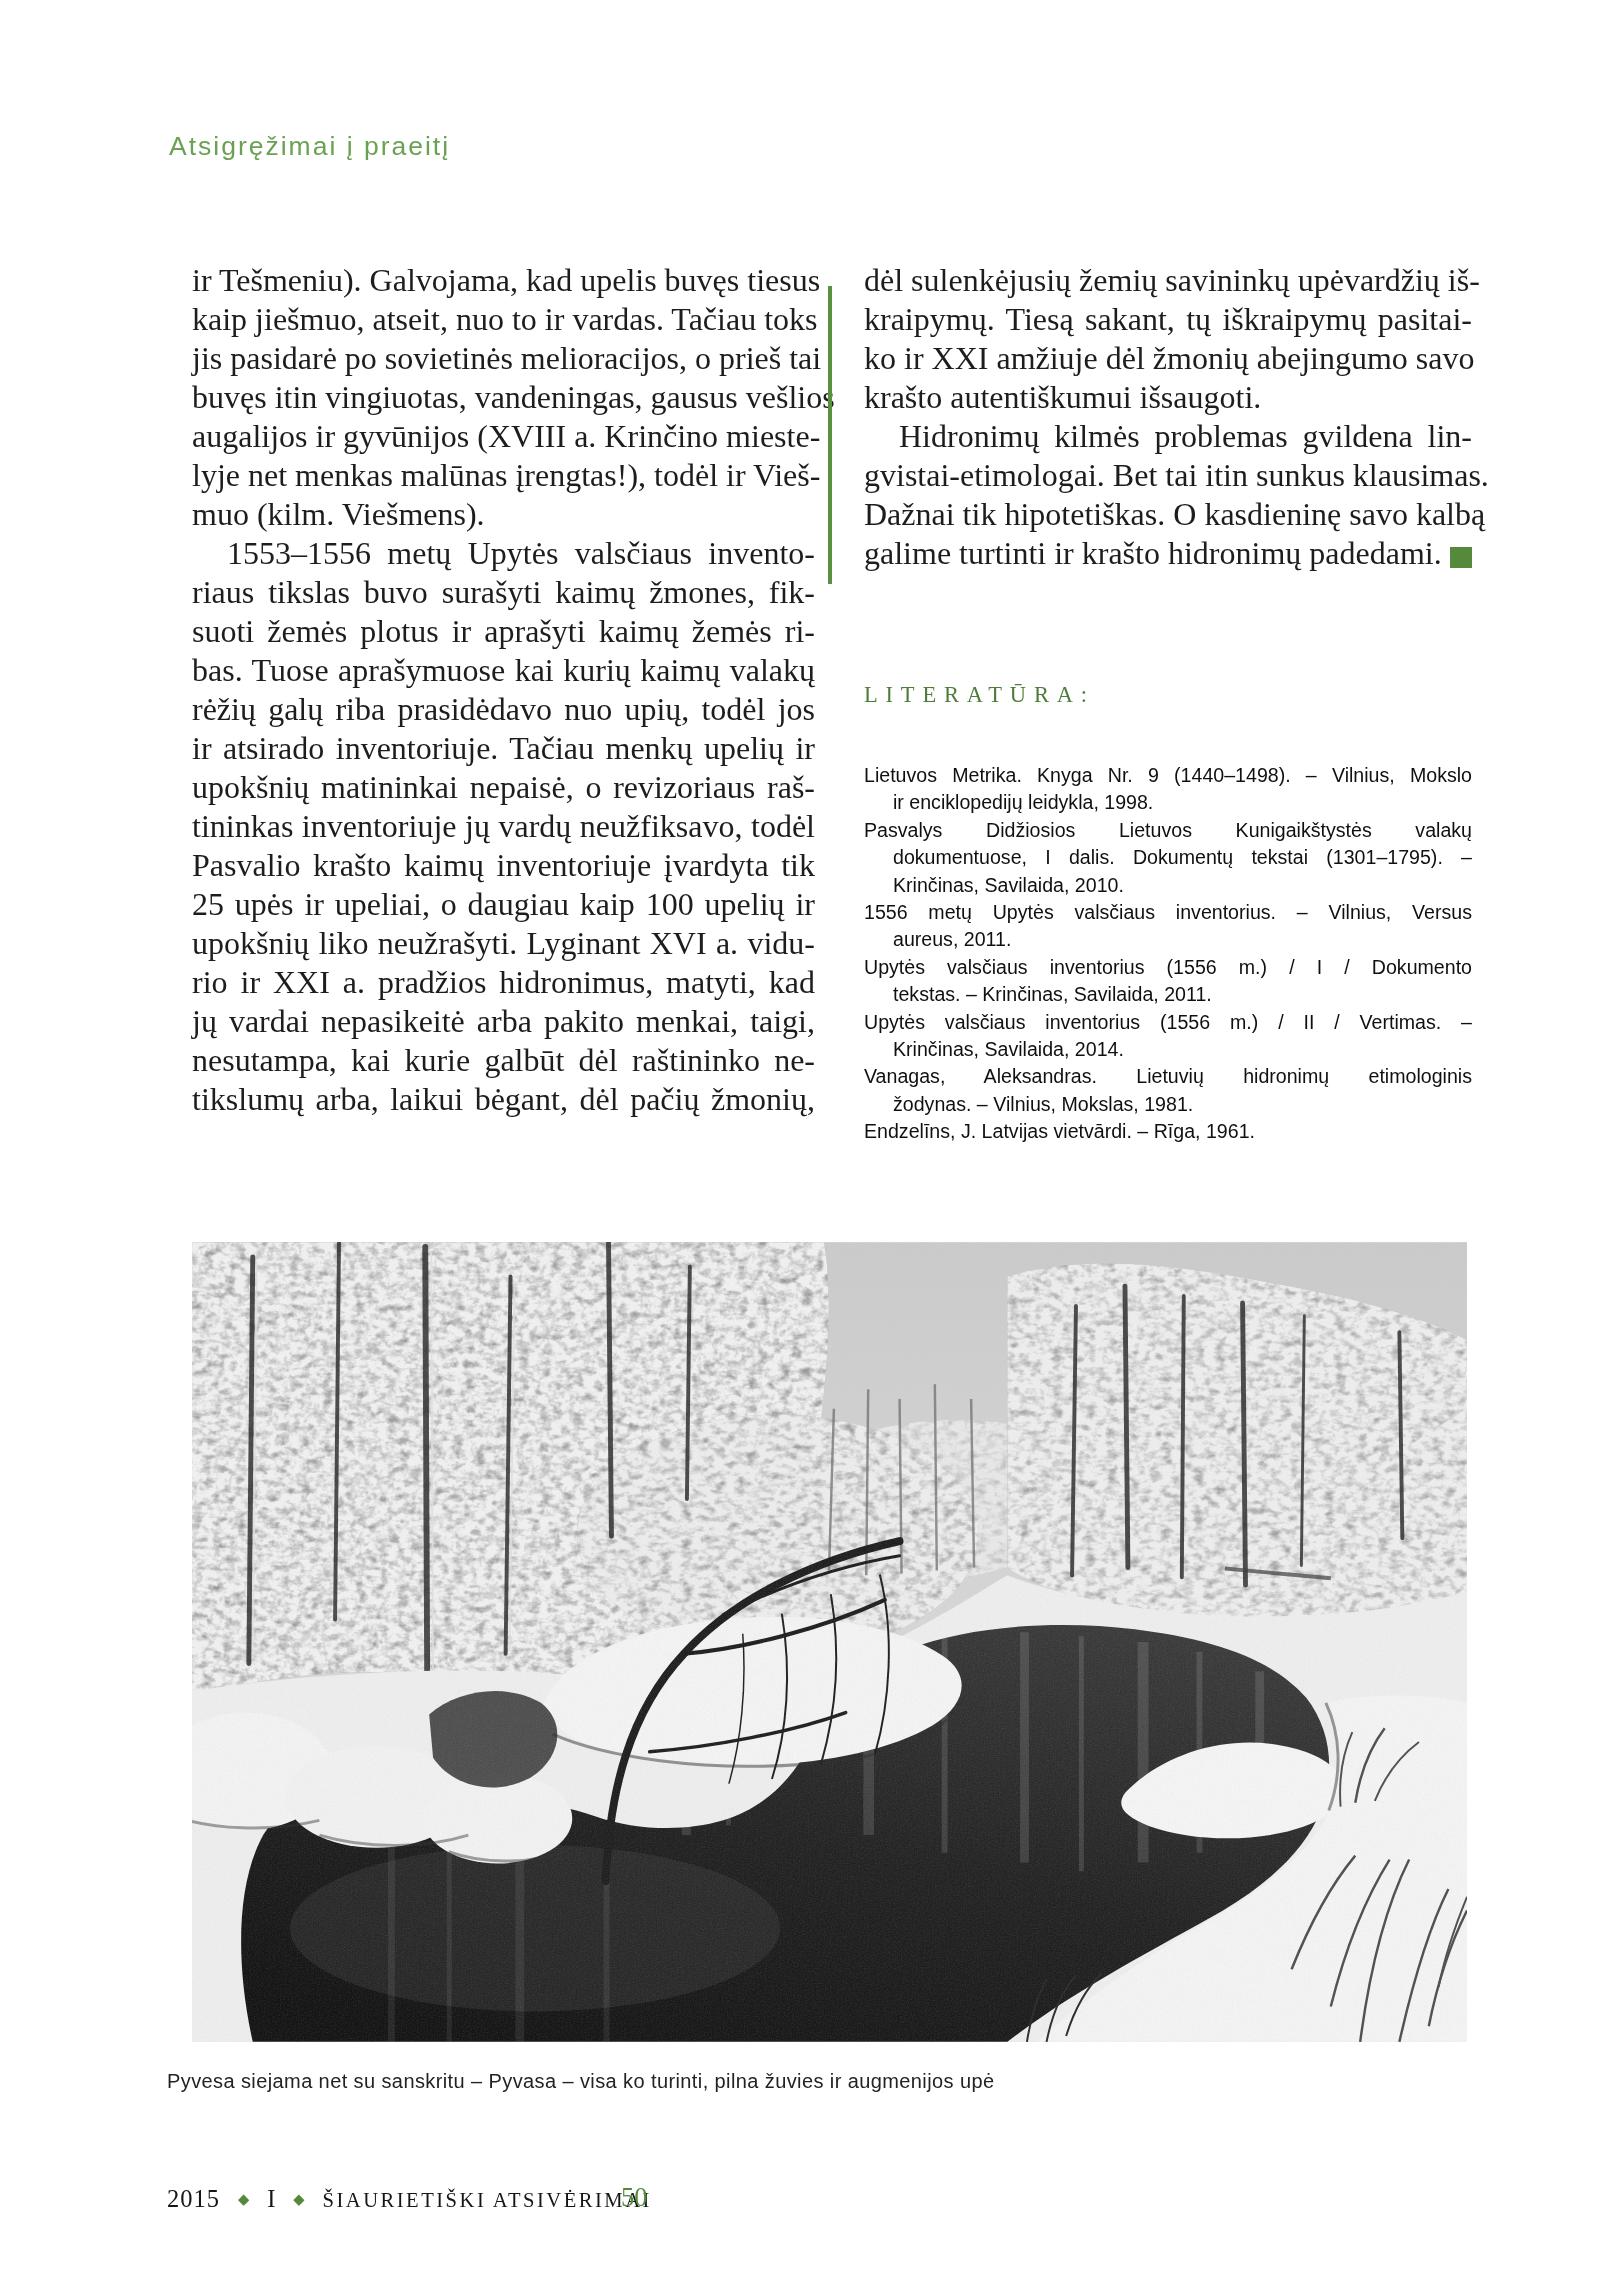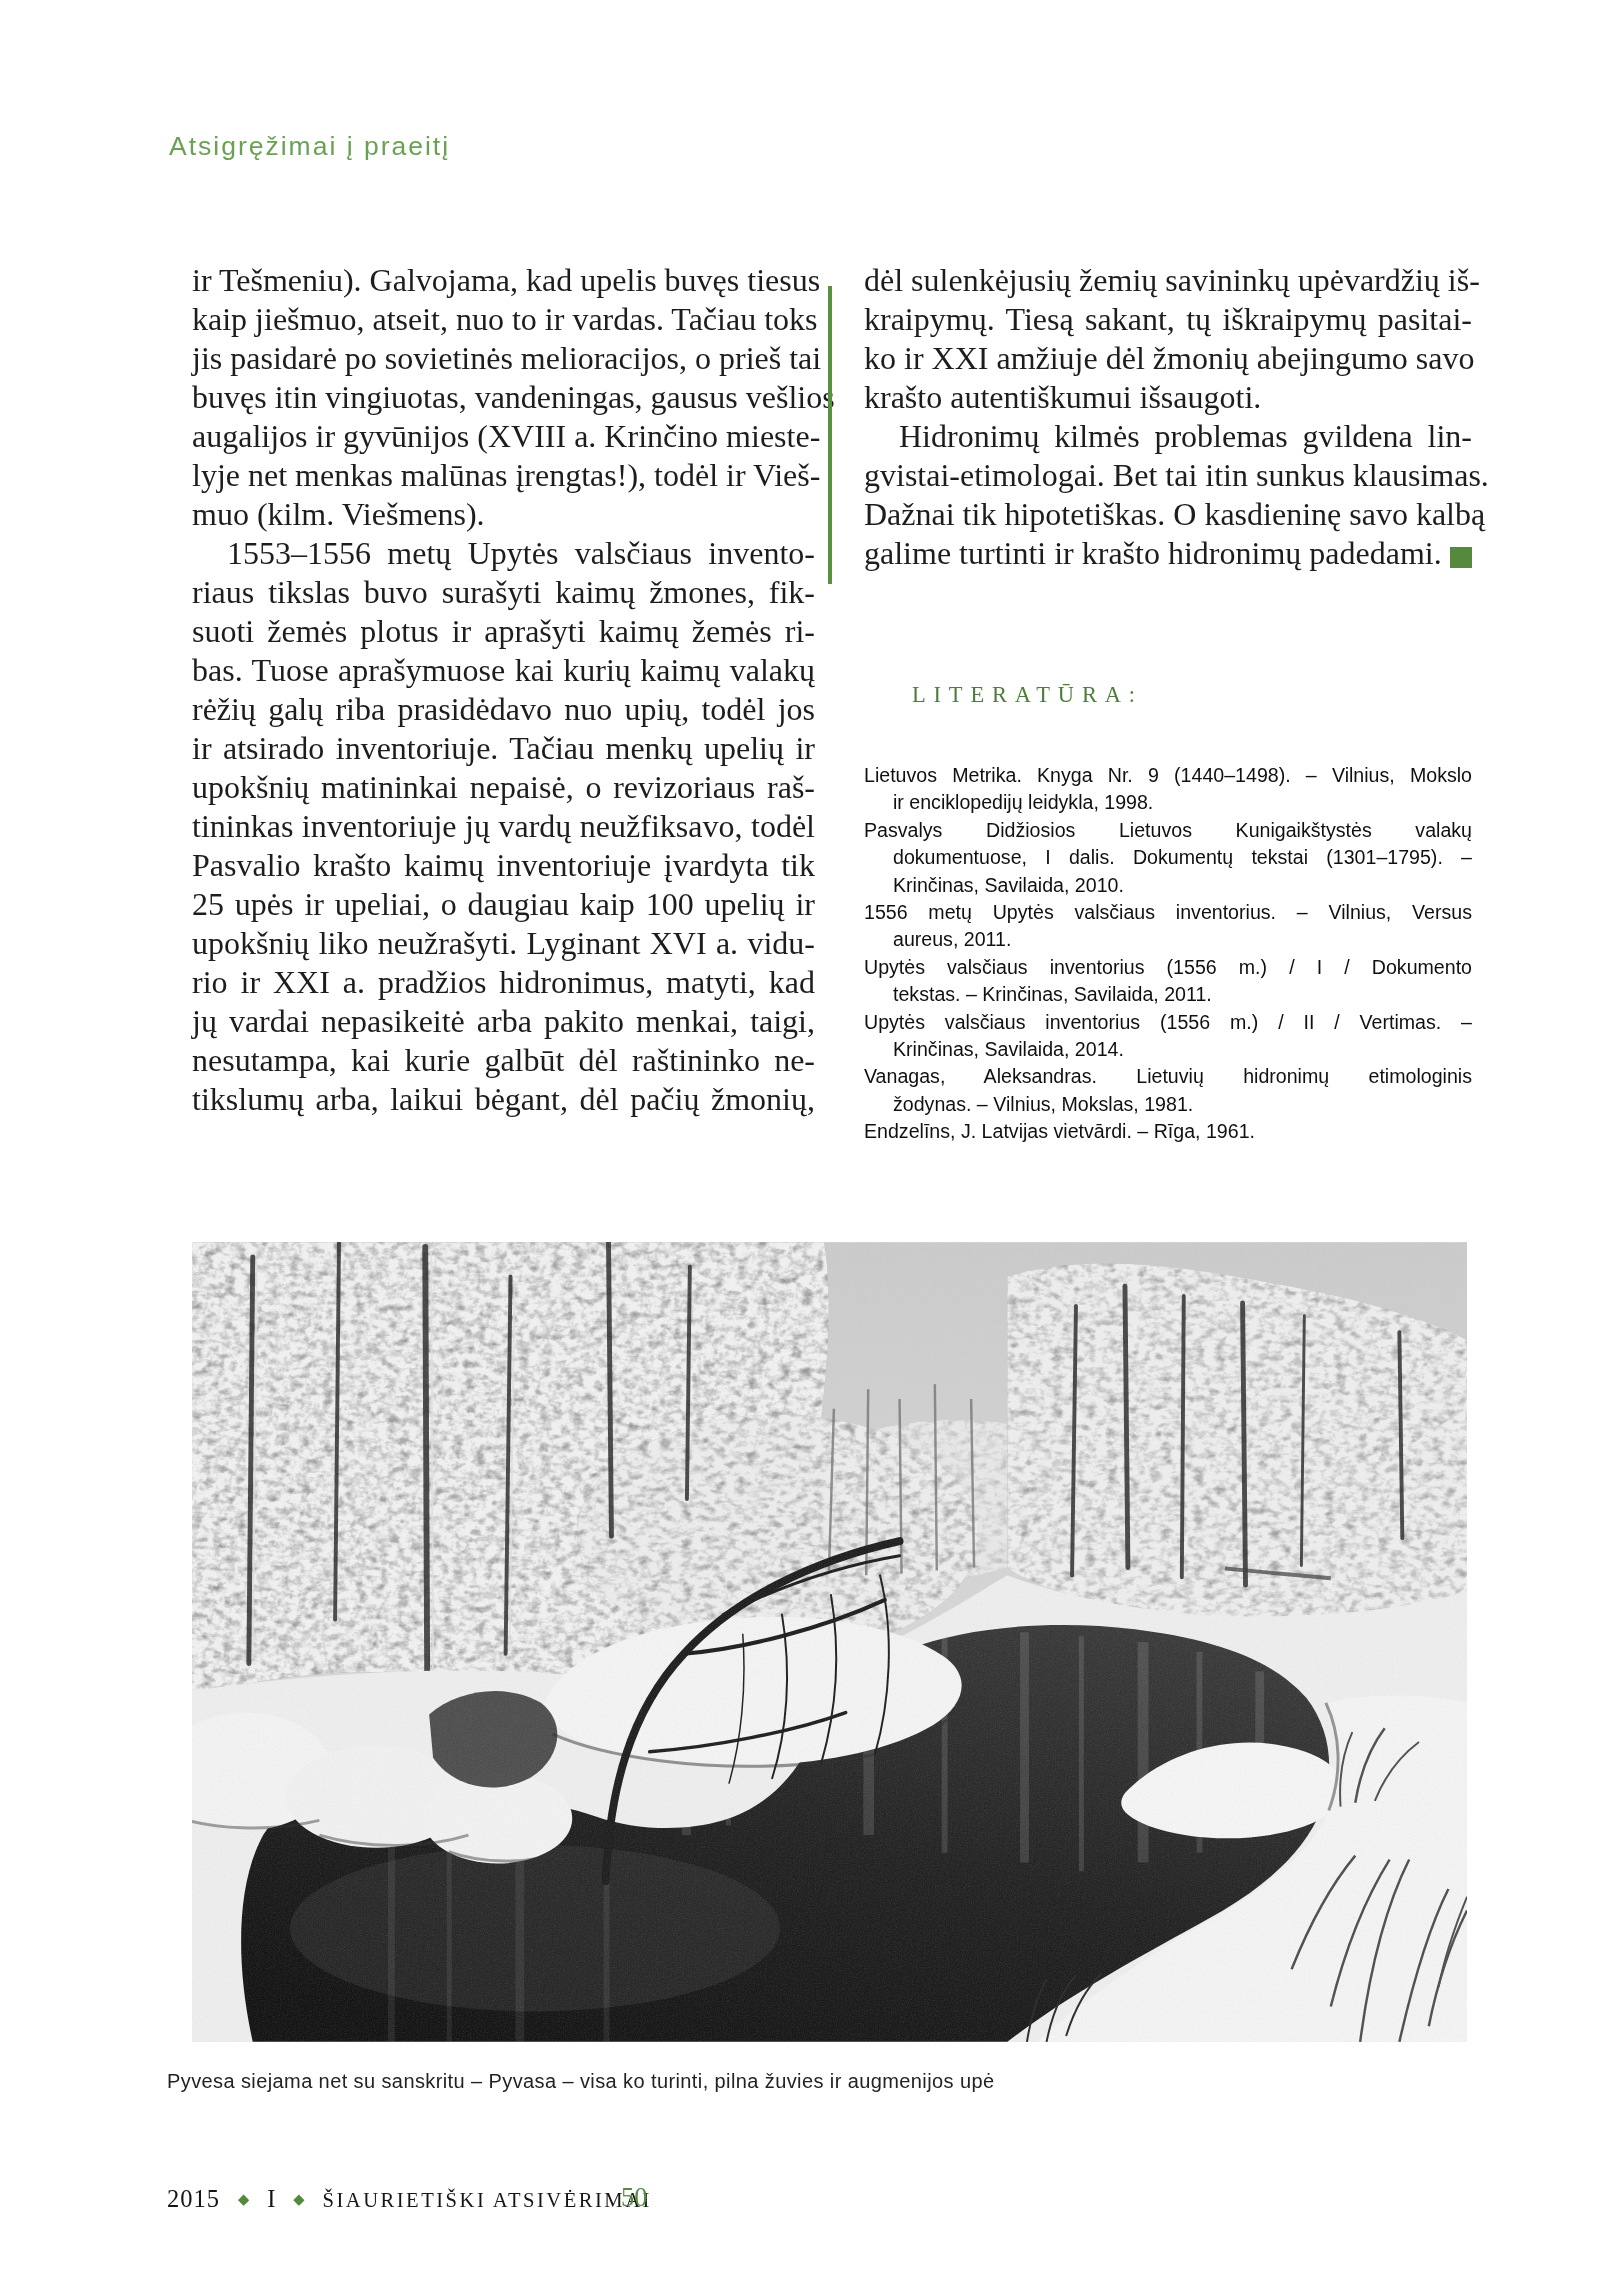--- a/index.html
+++ b/index.html
@@ -40,21 +40,21 @@
     position:absolute;right:0;top:12.7px;width:21.6px;height:21.6px;
     background:var(--accent);display:inline-block;
   }
   #divider{
     left:828px;top:286px;width:3.9px;height:298px;
     background:var(--divider-green);
   }
   #lit-heading{
     left:864px;top:682px;
     font-family:"Liberation Serif", serif;
-    font-size:22.5px;letter-spacing:7.8px;color:var(--lit-green);margin-left:48px;
+    font-size:22.5px;letter-spacing:7.8px;color:var(--lit-green);
   }
   #refs{
     left:864px;top:762px;width:608px;
     font-family:"Liberation Sans", sans-serif;
     font-size:19.6px;line-height:27.4px;color:#101010;
   }
   .rline{text-align:justify;text-align-last:justify;height:27.4px;white-space:nowrap;}
   .rline.last{text-align-last:left;}
   .rline.cont{padding-left:29px;}
   #photo-frame{left:192px;top:1242px;width:1275px;height:800px;}

